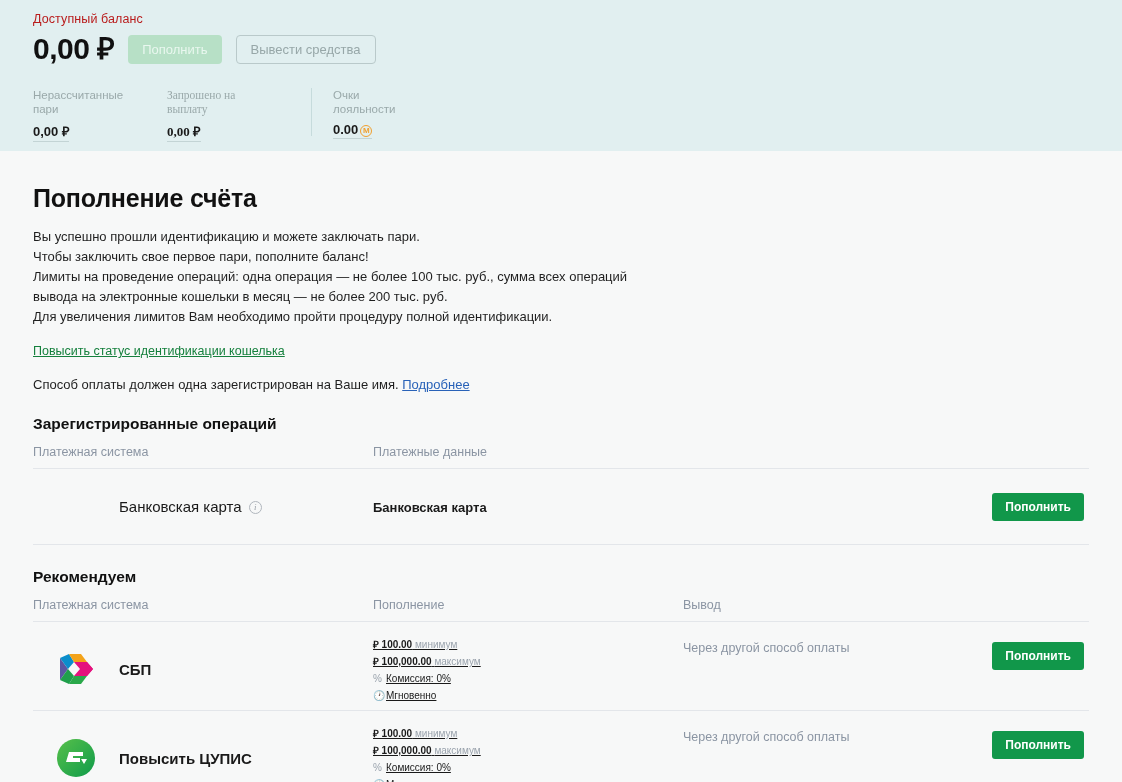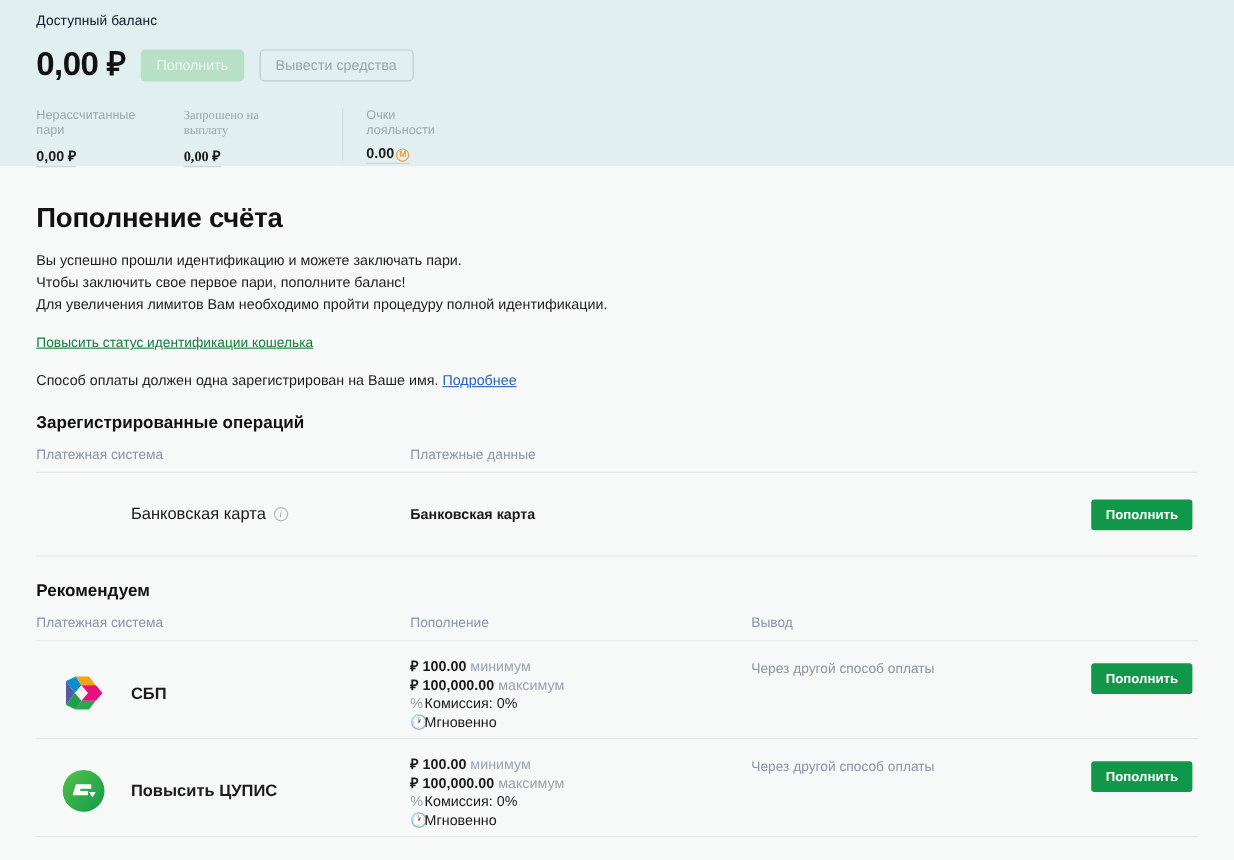--- a/index.html
+++ b/index.html
@@ -13,23 +13,23 @@
 
   
   .balance-bar {
     background: #e1eff0;
     height: 151px;
     padding: 12px 0 0 33px;
     position: relative;
   }
   .bal-label {
     font-size: 12.5px;
-    color: #0f172a;
+    color: #b91c1c;
     letter-spacing: .1px;
-    margin-bottom: 18px;
+    margin-bottom: 8px;
   }
   .bal-row { display: flex; align-items: center; gap: 14px; margin-top: 3px; }
   .bal-amount {
     font-size: 30px;
     font-weight: bold;
     letter-spacing: -.5px;
     color: #111;
     line-height: 1;
   }
   .btn-deposit-top {
@@ -157,21 +157,21 @@
     font-style: italic;
     line-height: 11px;
     text-align: center;
     margin-left: 7px;
     vertical-align: 2px;
     font-family: "Liberation Serif", serif;
     cursor: pointer;
   }
   .pay-data { font-size: 13px; font-weight: bold; color: #1a1a1a; }
 
-  .lim-line { font-size: 13px; color: #1a1a1a; line-height: 17px; white-space: nowrap; }
+  .lim-line { font-size: 10px; color: #1a1a1a; line-height: 17px; white-space: nowrap; text-decoration: underline; }
   .lim-line b { font-weight: bold; }
   .lim-muted { color: #9aa3ad; font-weight: normal; }
   .ic { color: #9aa3ad; display: inline-block; width: 13px; }
   .out-text { font-size: 12.5px; color: #8b95a3; }
 
   .btn-deposit {
     background: #11974a;
     color: #fff;
     border: none;
     border-radius: 3px;
@@ -221,20 +221,21 @@
   </div>
 </div>
 
 <div class="main">
 
   <h1 class="page-title">Пополнение счёта</h1>
 
   <div class="intro">
     <p>Вы успешно прошли идентификацию и можете заключать пари.</p>
     <p>Чтобы заключить свое первое пари, пополните баланс!</p>
+    <p>Лимиты на проведение операций: одна операция — не более 100 тыс. руб., сумма всех операций вывода на электронные кошельки в месяц — не более 200 тыс. руб.</p>
     <p>Для увеличения лимитов Вам необходимо пройти процедуру полной идентификации.</p>
   </div>
 
   <a class="link-teal">Повысить статус идентификации кошелька</a>
 
   <div class="note">
     <span>Способ оплаты должен одна зарегистрирован на Ваше имя.</span>
     <a class="link-blue">Подробнее</a>
   </div>
 

